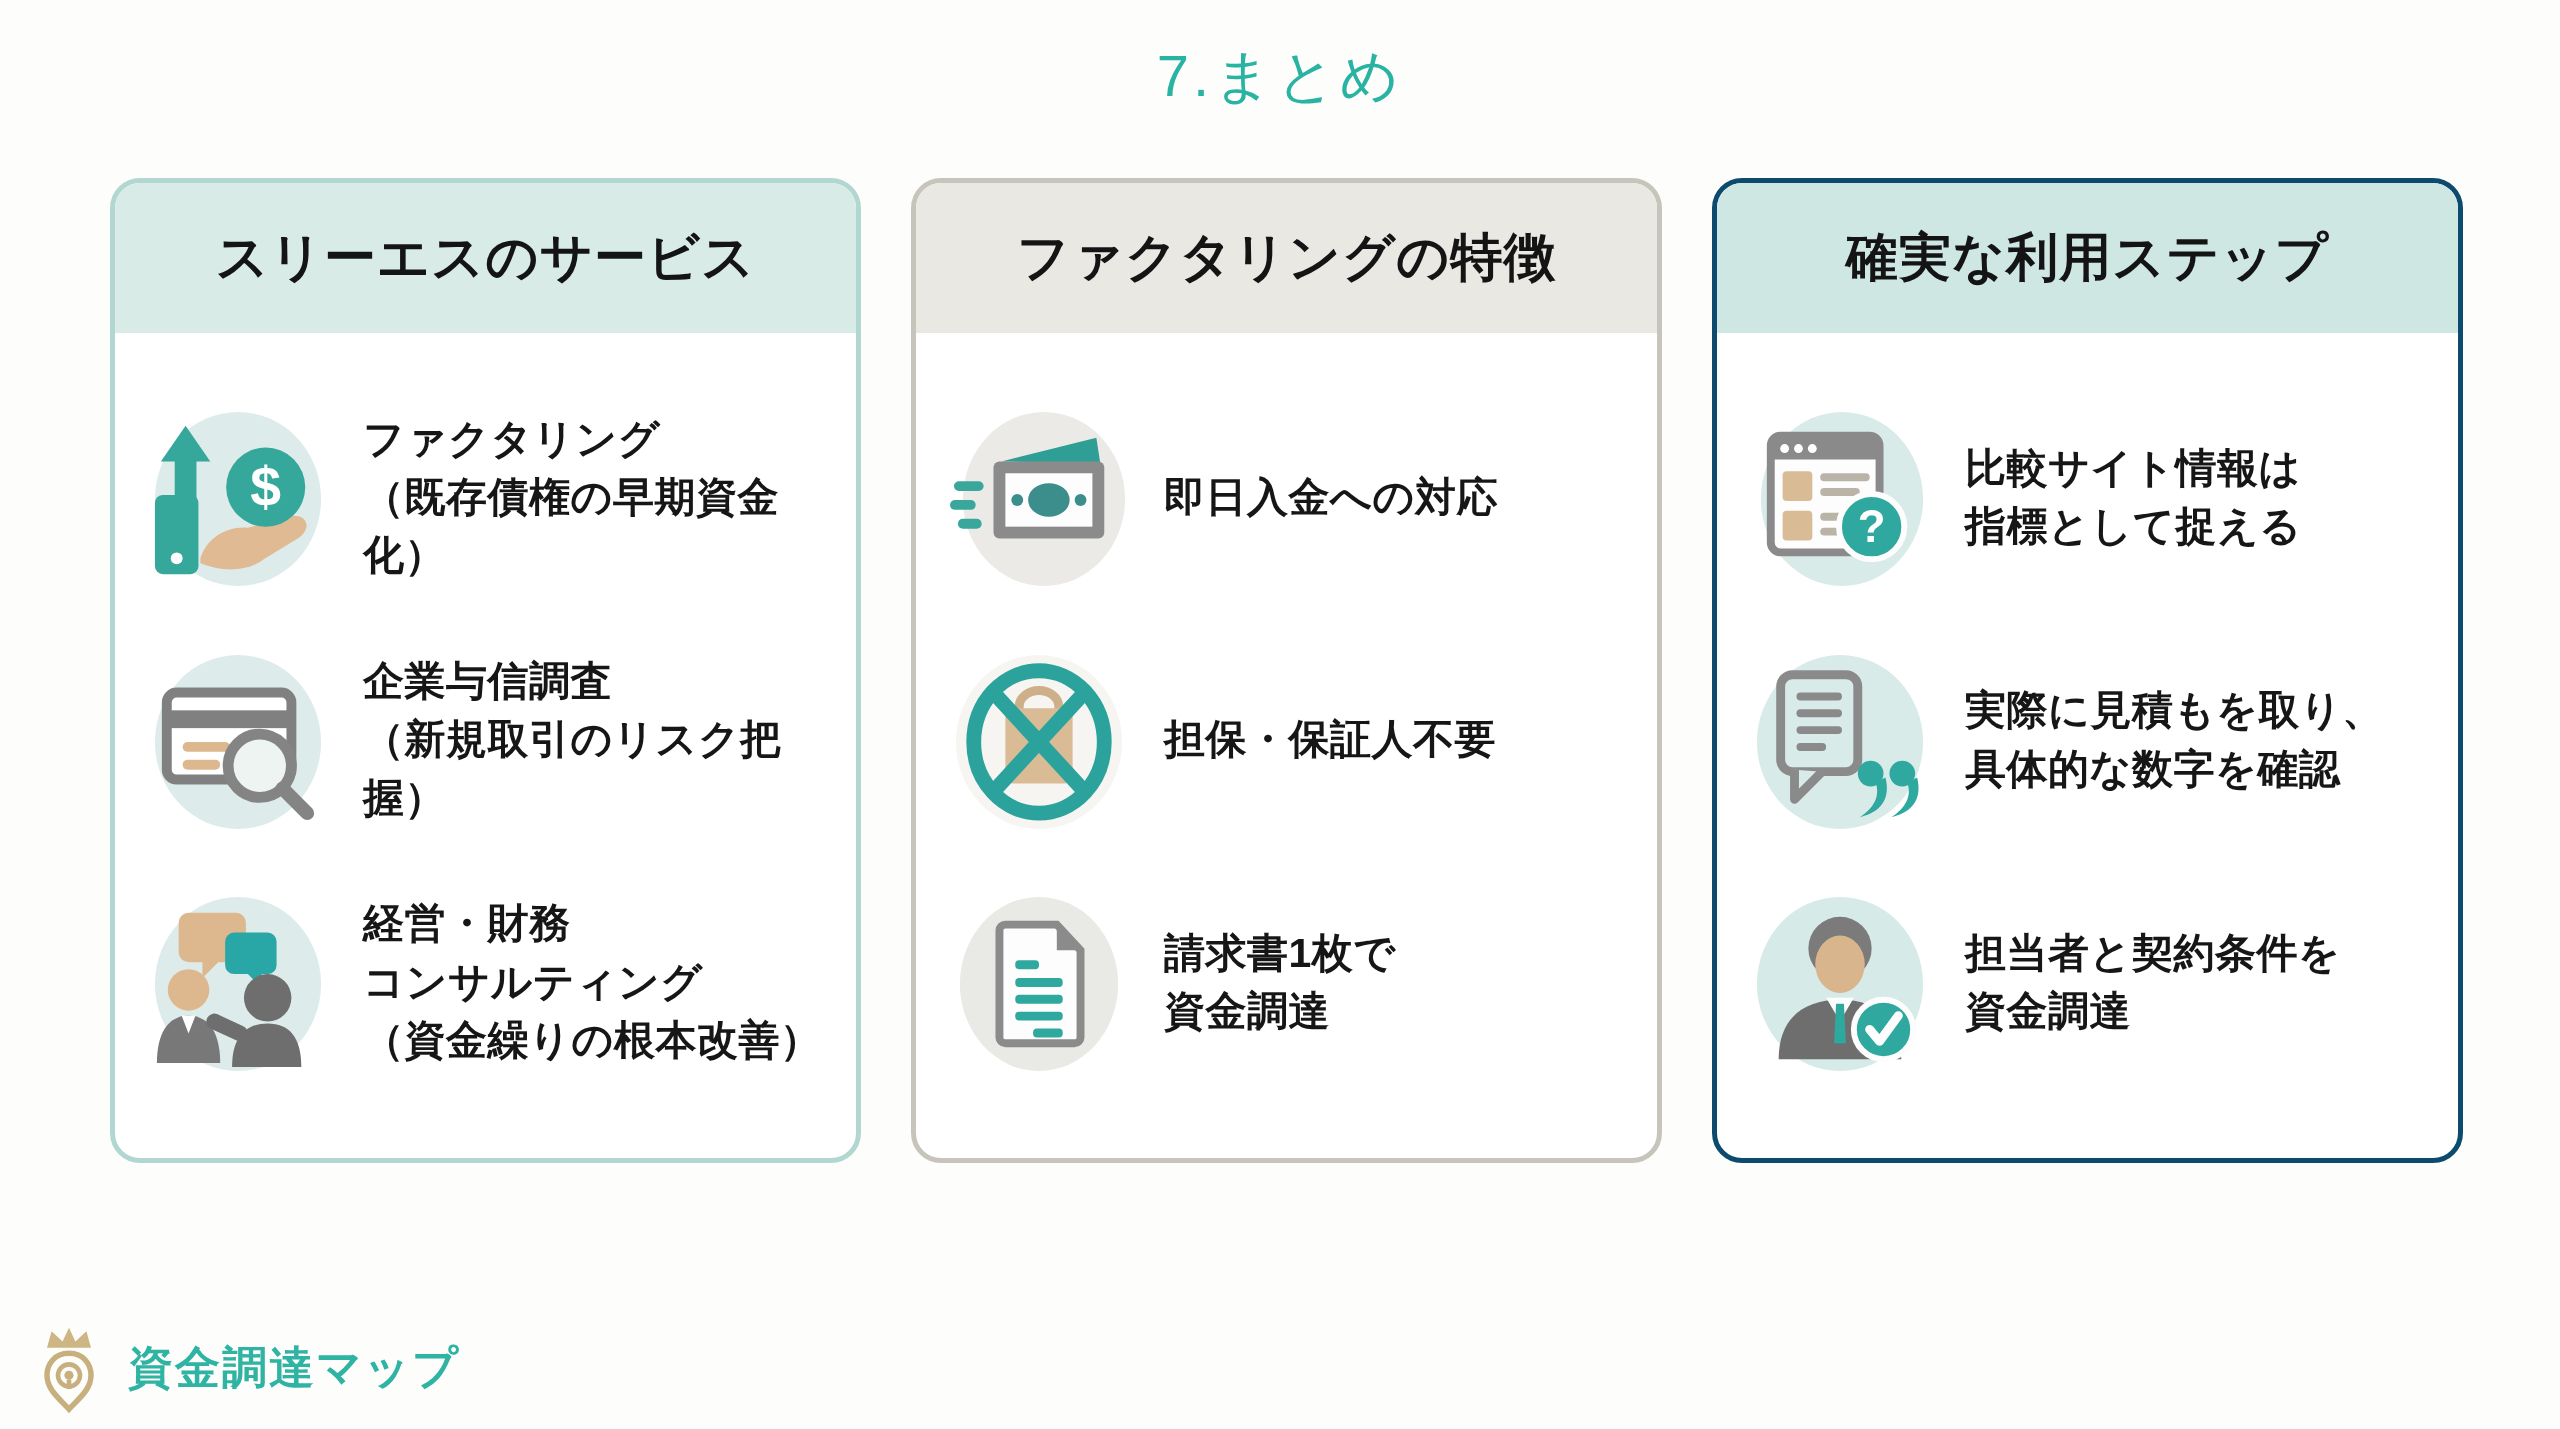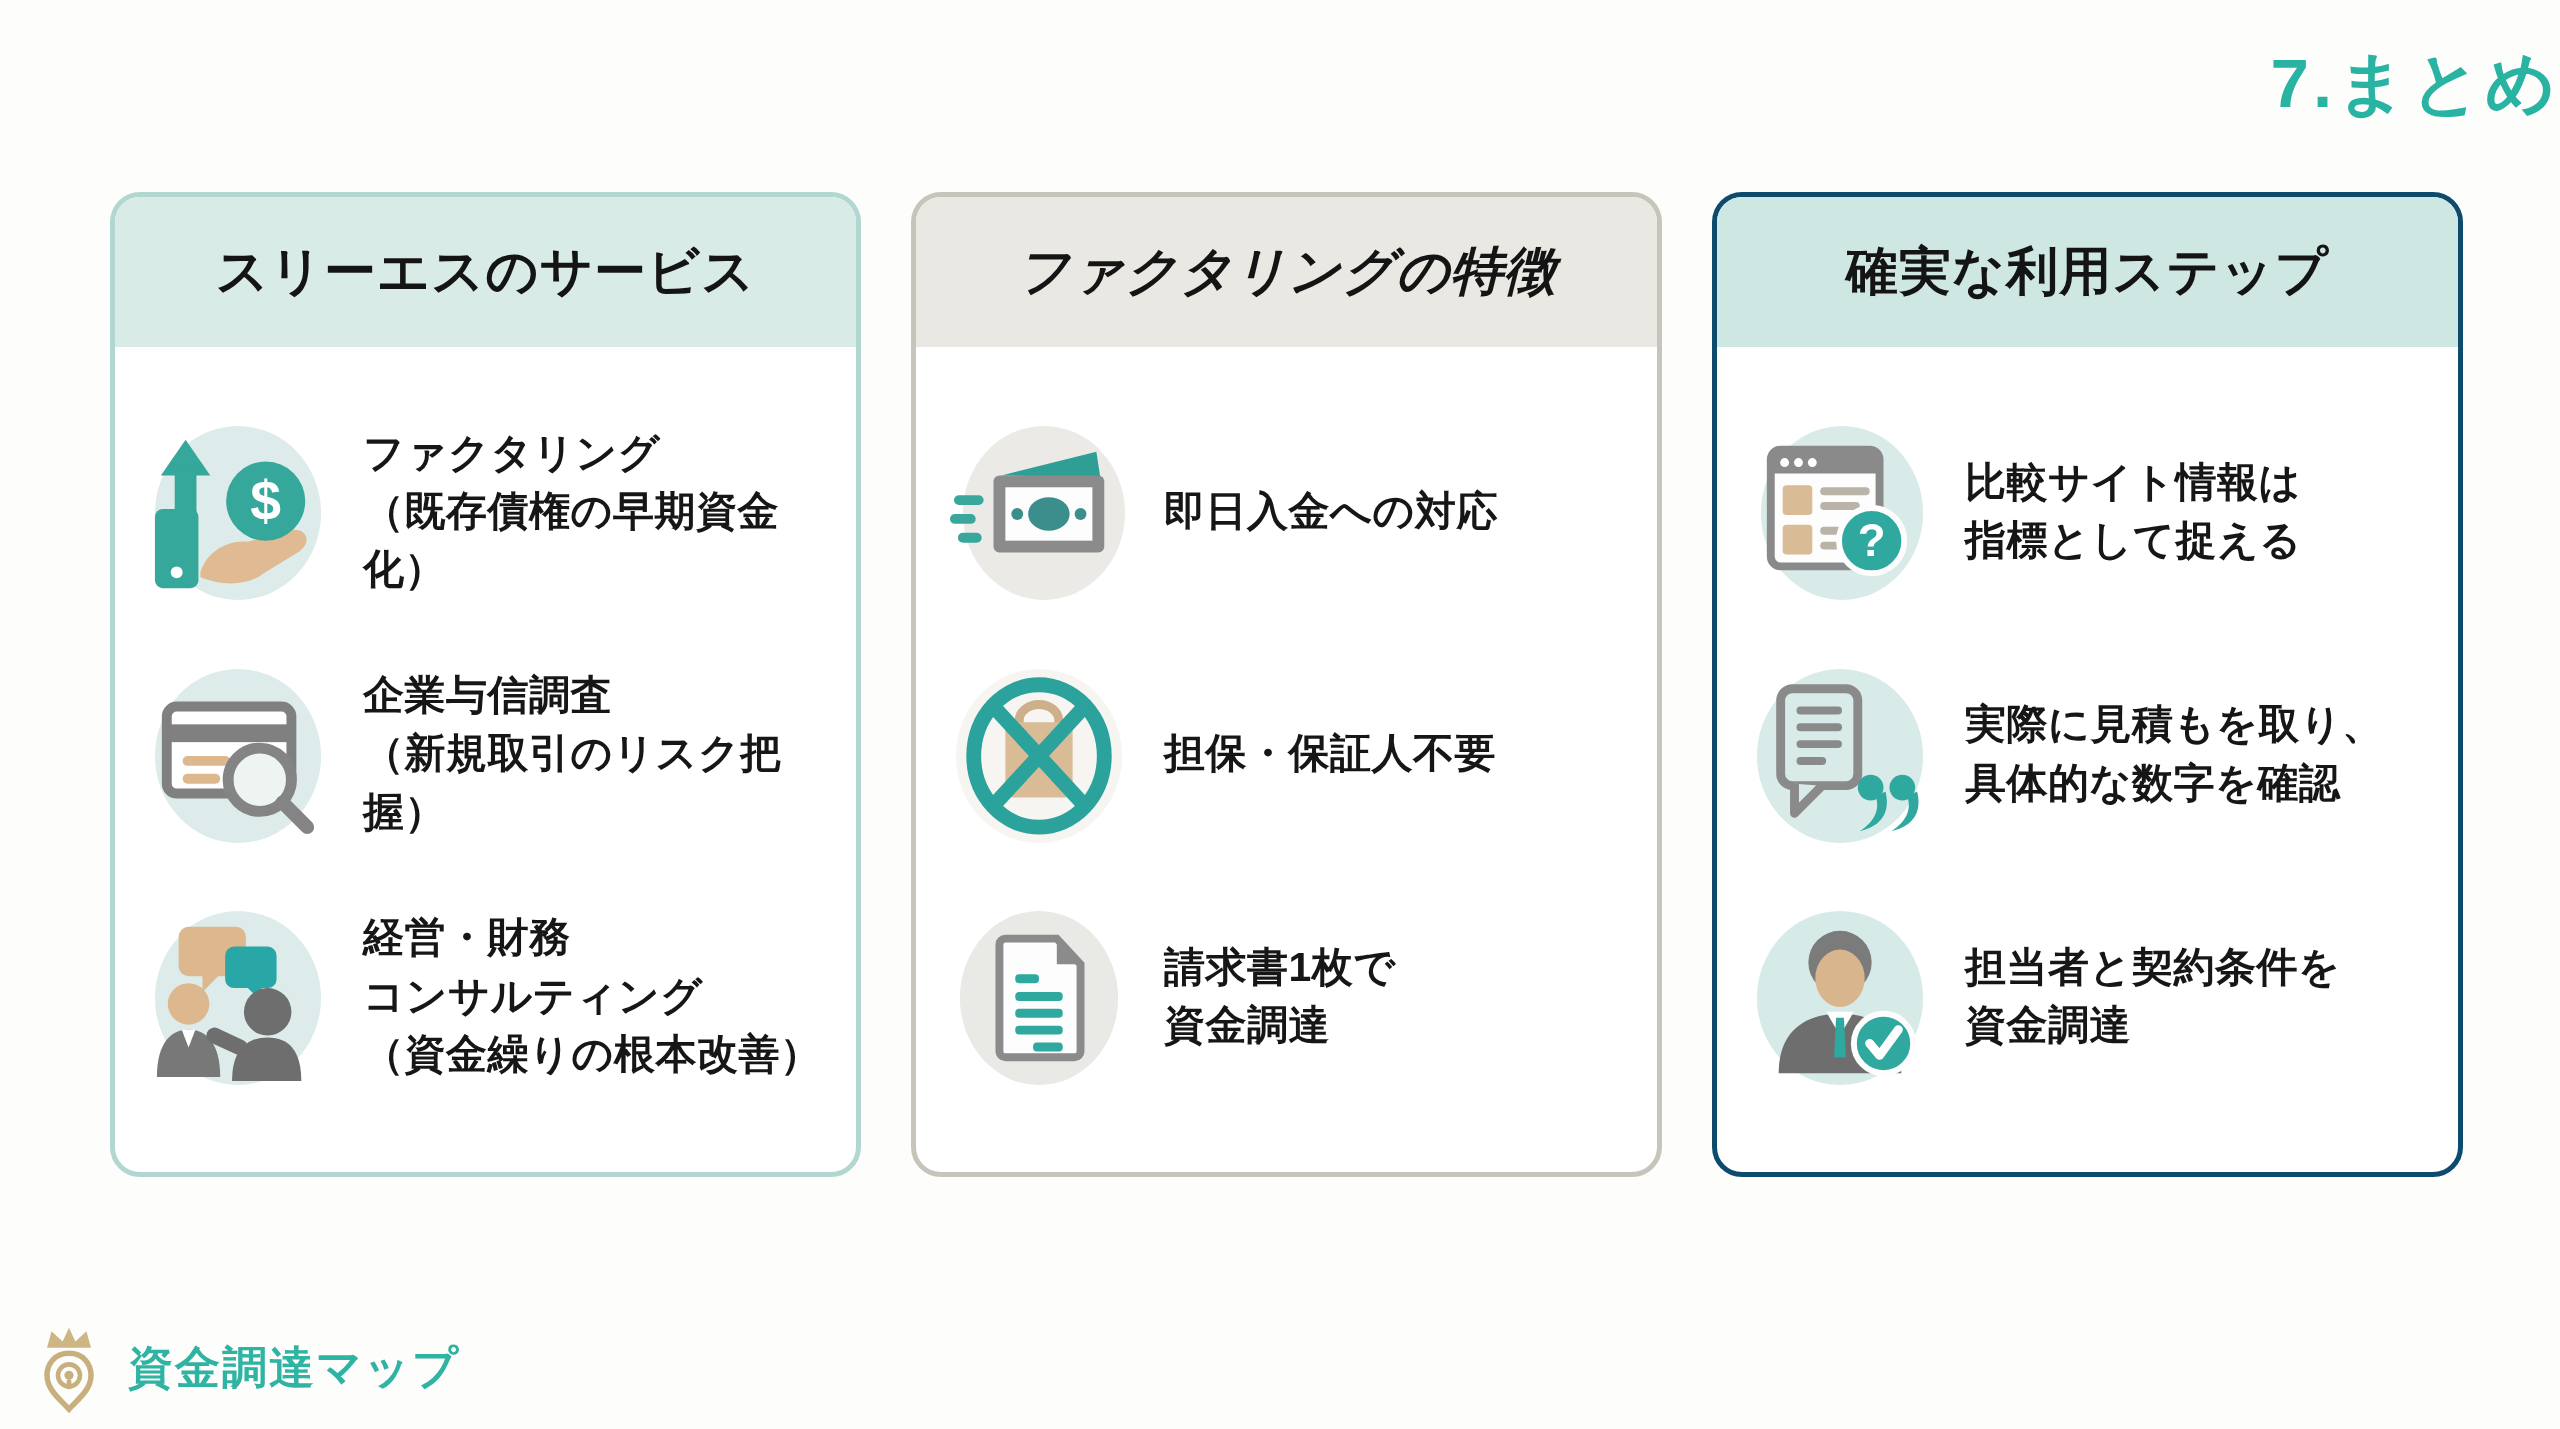--- a/index.html
+++ b/index.html
@@ -2,39 +2,39 @@
 <html><head>
 <meta charset="utf-8">
 <style>
   html,body{margin:0;padding:0;}
   body{
     width:2560px;height:1429px;overflow:hidden;background:#fdfdfc;
     font-family:"Liberation Sans","DejaVu Sans",sans-serif;color:#1b1b1b;
     position:relative;
   }
   .page-title{
-    text-align:right;padding-top:38px;font-size:69px;font-weight:700;
+    text-align:center;padding-top:38px;font-size:58px;font-weight:400;
     color:#29b3a3;letter-spacing:4px;
   }
   .cards{
     display:flex;gap:50px;padding:0 97px;margin-top:62px;align-items:stretch;
   }
   .card{
     flex:1;height:985px;background:#ffffff;border-radius:30px;overflow:hidden;
     display:flex;flex-direction:column;box-sizing:border-box;
   }
   .card-0{border:5px solid #b2d7d1;margin-left:13px;}
   .card-1{border:5px solid #c7c4bc;}
   .card-2{border:5px solid #0c4a6e;}
   .card-header{
     height:150px;flex:0 0 150px;display:flex;align-items:center;justify-content:center;
     font-size:52px;font-weight:800;letter-spacing:1px;color:#141414;
   }
   .card-0 .card-header{background:#d8ebe7;}
-  .card-1 .card-header{background:#eae8e3;font-style:italic;}
+  .card-1 .card-header{background:#eae8e3;}
   .card-2 .card-header{background:#cfe7e3;}
   .card-body{
     flex:1;display:flex;flex-direction:column;justify-content:space-evenly;
     padding:14px 18px 26px 34px;
   }
   .item{display:flex;align-items:center;gap:36px;}
   .item-icon{width:178px;height:184px;flex:0 0 178px;}
   .item-text{
     font-size:41px;font-weight:800;line-height:1.42;letter-spacing:0.5px;
     white-space:pre-line;color:#161616;

